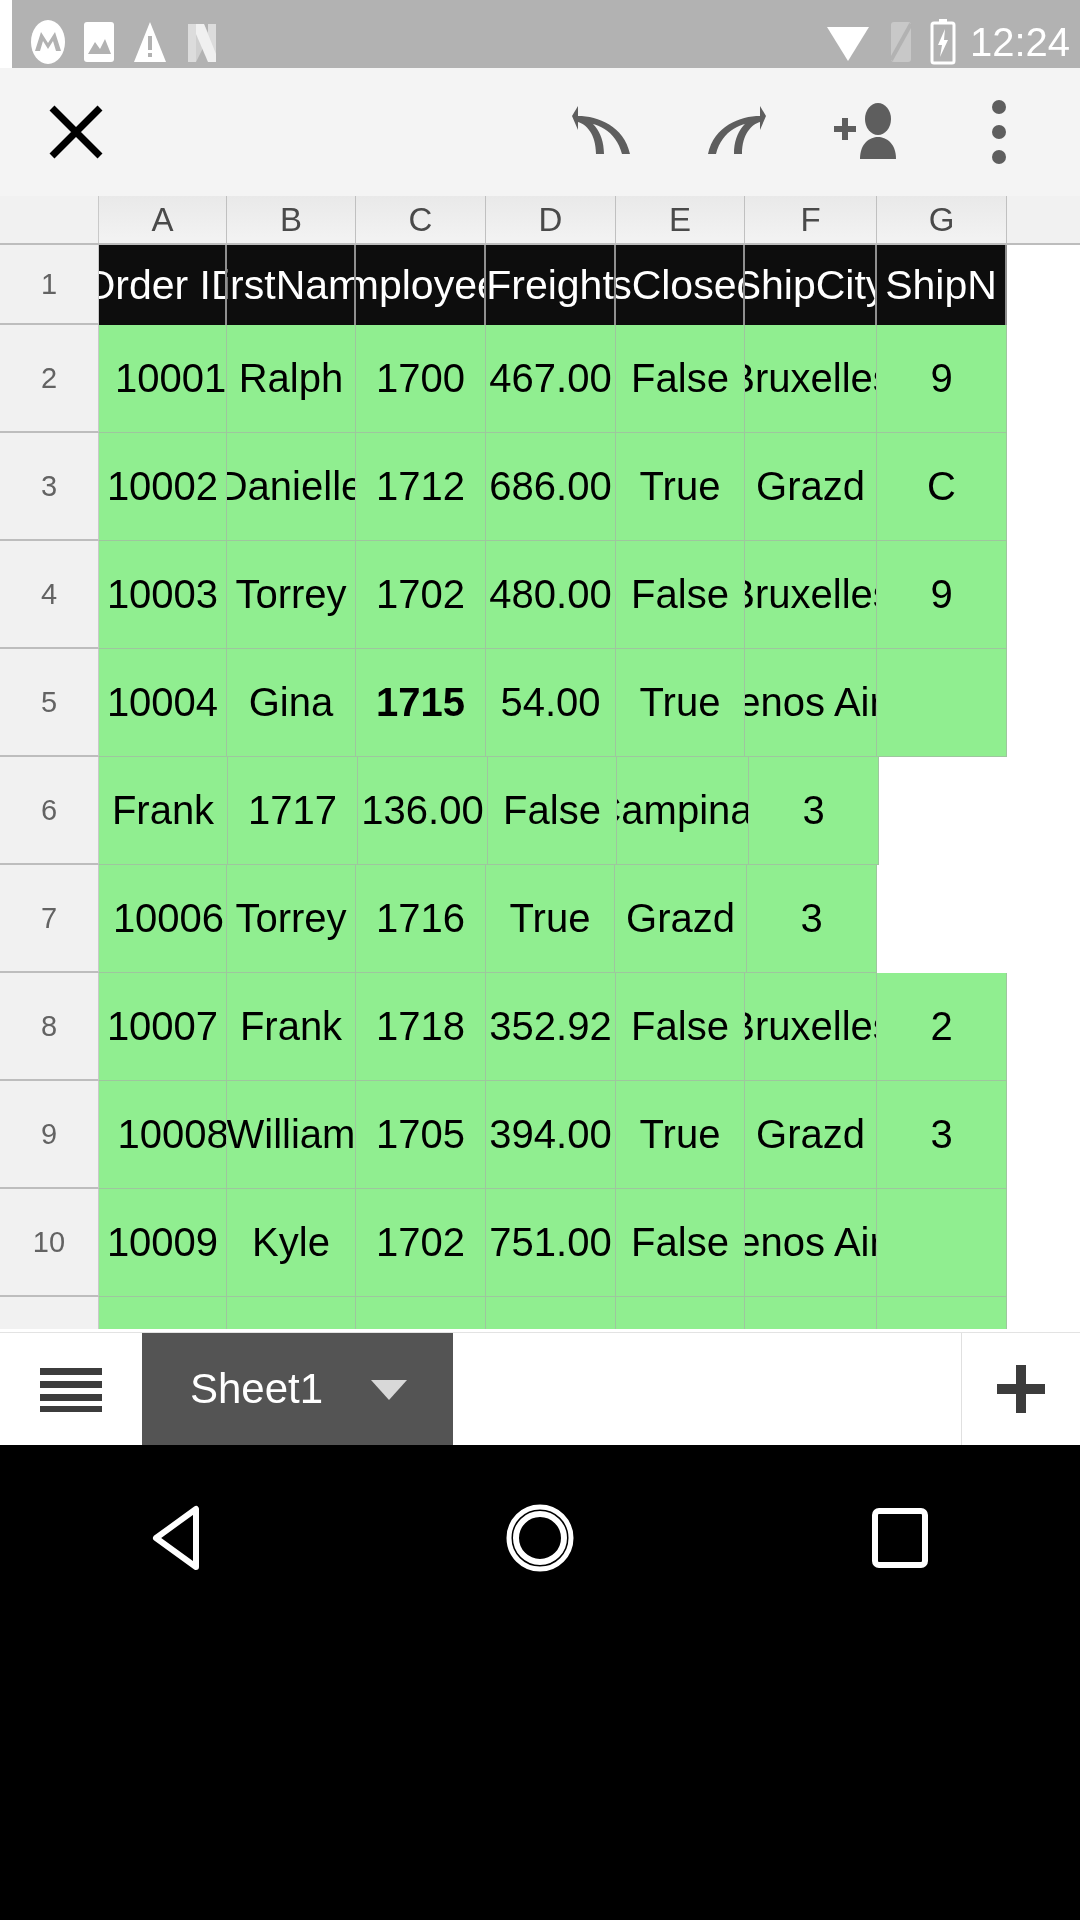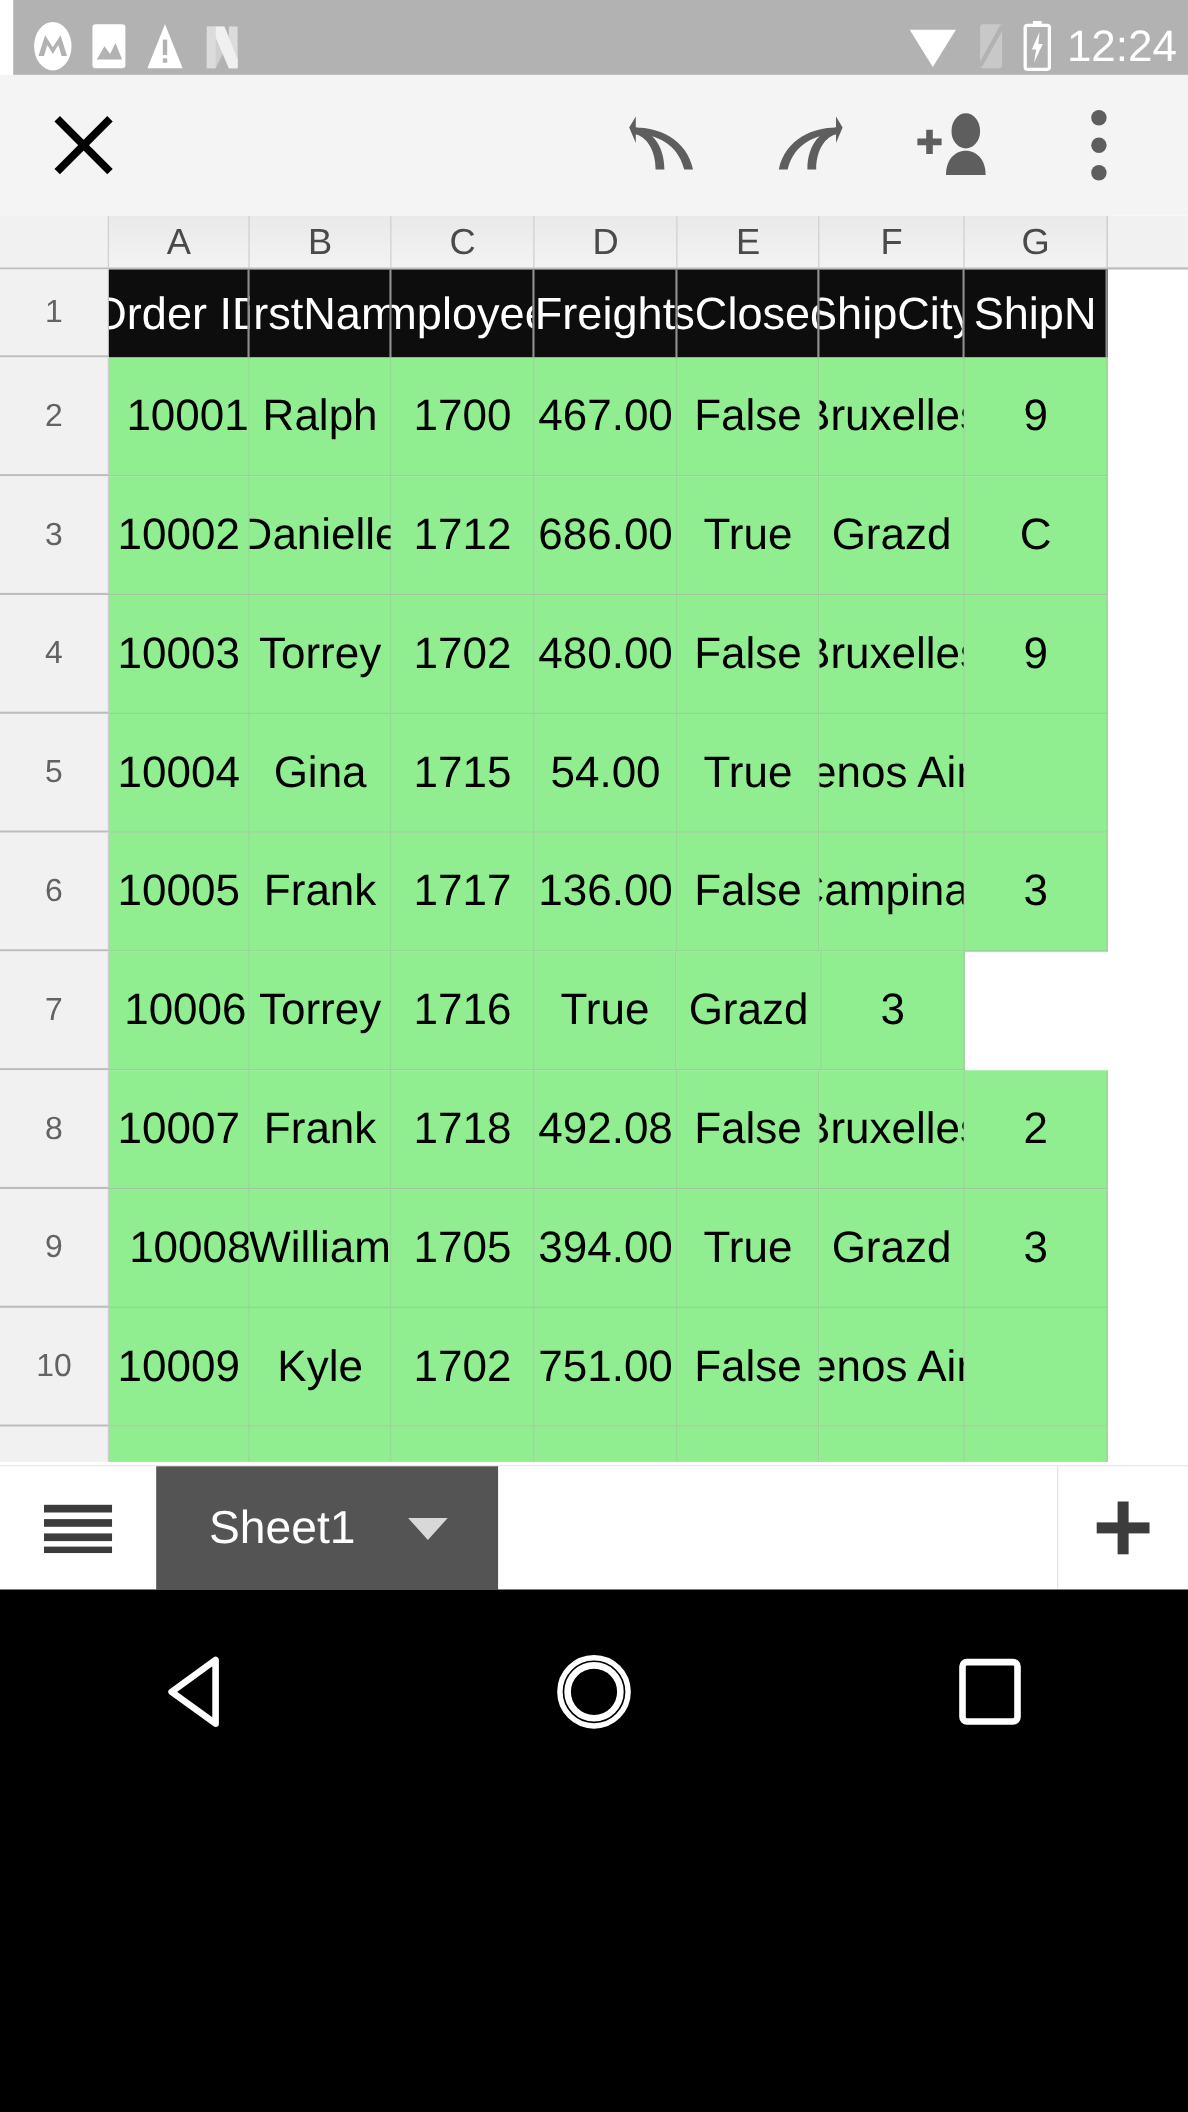--- a/index.html
+++ b/index.html
@@ -233,29 +233,28 @@
           <div class="cell" style="flex-basis: 130px;">1702</div>
           <div class="cell" style="flex-basis: 130px;">480.00</div>
           <div class="cell" style="flex-basis: 129px;">False</div>
           <div class="cell" style="flex-basis: 132px;">Bruxelles</div>
           <div class="cell" style="flex-basis: 130px;">9</div>
         </div>
         <div class="grid-row row-data">
           <div class="rowhdr">5</div>
           <div class="cell" style="flex-basis: 128px;">10004</div>
           <div class="cell" style="flex-basis: 129px;">Gina</div>
-          <div class="cell" style="flex-basis: 130px;">1715</div>
+          <div class="cell" style="flex-basis: 130px; font-weight: bold;">1715</div>
           <div class="cell" style="flex-basis: 130px;">54.00</div>
           <div class="cell" style="flex-basis: 129px;">True</div>
           <div class="cell" style="flex-basis: 132px;">uenos Aire</div>
           <div class="cell" style="flex-basis: 130px;"></div>
         </div>
         <div class="grid-row row-data">
           <div class="rowhdr">6</div>
-          <div class="cell" style="flex-basis: 128px;">10005</div>
           <div class="cell" style="flex-basis: 129px;">Frank</div>
           <div class="cell" style="flex-basis: 130px;">1717</div>
           <div class="cell" style="flex-basis: 130px;">136.00</div>
           <div class="cell" style="flex-basis: 129px;">False</div>
           <div class="cell" style="flex-basis: 132px;">Campinas</div>
           <div class="cell" style="flex-basis: 130px;">3</div>
         </div>
         <div class="grid-row row-data">
           <div class="rowhdr">7</div>
           <div class="cell" style="flex-basis: 128px; padding-left: 12px;">10006</div>
@@ -263,21 +262,21 @@
           <div class="cell" style="flex-basis: 130px;">1716</div>
           <div class="cell" style="flex-basis: 129px;">True</div>
           <div class="cell" style="flex-basis: 132px;">Grazd</div>
           <div class="cell" style="flex-basis: 130px;">3</div>
         </div>
         <div class="grid-row row-data">
           <div class="rowhdr">8</div>
           <div class="cell" style="flex-basis: 128px;">10007</div>
           <div class="cell" style="flex-basis: 129px;">Frank</div>
           <div class="cell" style="flex-basis: 130px;">1718</div>
-          <div class="cell" style="flex-basis: 130px;">492.08</div>
+          <div class="cell" style="flex-basis: 130px;">352.92</div>
           <div class="cell" style="flex-basis: 129px;">False</div>
           <div class="cell" style="flex-basis: 132px;">Bruxelles</div>
           <div class="cell" style="flex-basis: 130px;">2</div>
         </div>
         <div class="grid-row row-data">
           <div class="rowhdr">9</div>
           <div class="cell" style="flex-basis: 128px; padding-left: 21px;">10008</div>
           <div class="cell" style="flex-basis: 129px;">William</div>
           <div class="cell" style="flex-basis: 130px;">1705</div>
           <div class="cell" style="flex-basis: 130px;">394.00</div>

